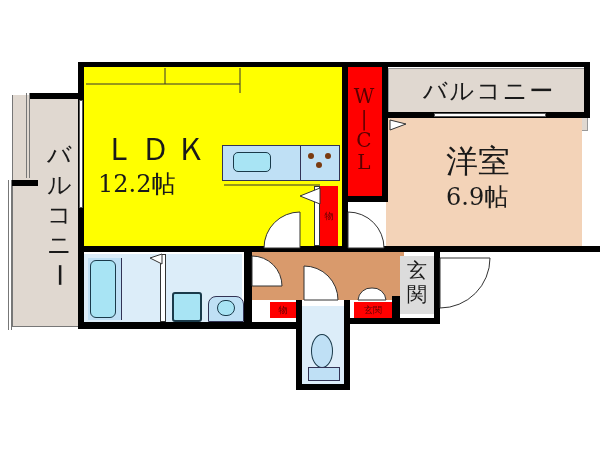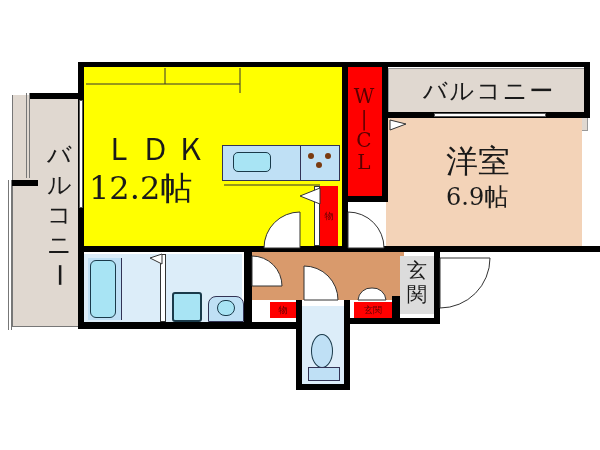--- a/index.html
+++ b/index.html
@@ -35,21 +35,21 @@
 <div class="wall" style="left:12px;top:180px;width:26px;height:6px;"></div>
 
 <div class="abs" style="left:82px;top:66px;width:264px;height:180px;background:#ffff00;"></div>
 
 <svg width="600" height="450">
   <line x1="86" y1="84" x2="240" y2="84" stroke="#333" stroke-width="1"></line>
   <line x1="165" y1="68" x2="165" y2="84" stroke="#333" stroke-width="1"></line>
   <line x1="240" y1="68" x2="240" y2="93" stroke="#333" stroke-width="1"></line>
 </svg>
 <div class="label" style="left:104px;top:133px;font-size:32px;letter-spacing:4px;">ＬＤＫ</div>
-<div class="label" style="left:89px;top:172px;font-size:32px;">12.2帖</div>
+<div class="label" style="left:98px;top:172px;font-size:24px;">12.2帖</div>
 
 <div class="abs" style="left:222px;top:145px;width:118px;height:36px;background:#bfe0f5;border:1px solid #335;"></div>
 <div class="abs" style="left:233px;top:152px;width:38px;height:20px;background:#a8e4f4;border:1.5px solid #1a3a4a;border-radius:5px;"></div>
 <div class="abs" style="left:300px;top:145px;width:1px;height:36px;background:#335;"></div>
 <svg width="600" height="450">
   <circle cx="311" cy="156" r="3" fill="#7a3a10"></circle>
   <circle cx="328" cy="156" r="3" fill="#7a3a10"></circle>
   <circle cx="319" cy="165" r="3" fill="#7a3a10"></circle>
   <line x1="224" y1="185" x2="320" y2="185" stroke="#333" stroke-width="1"></line>
 </svg>

